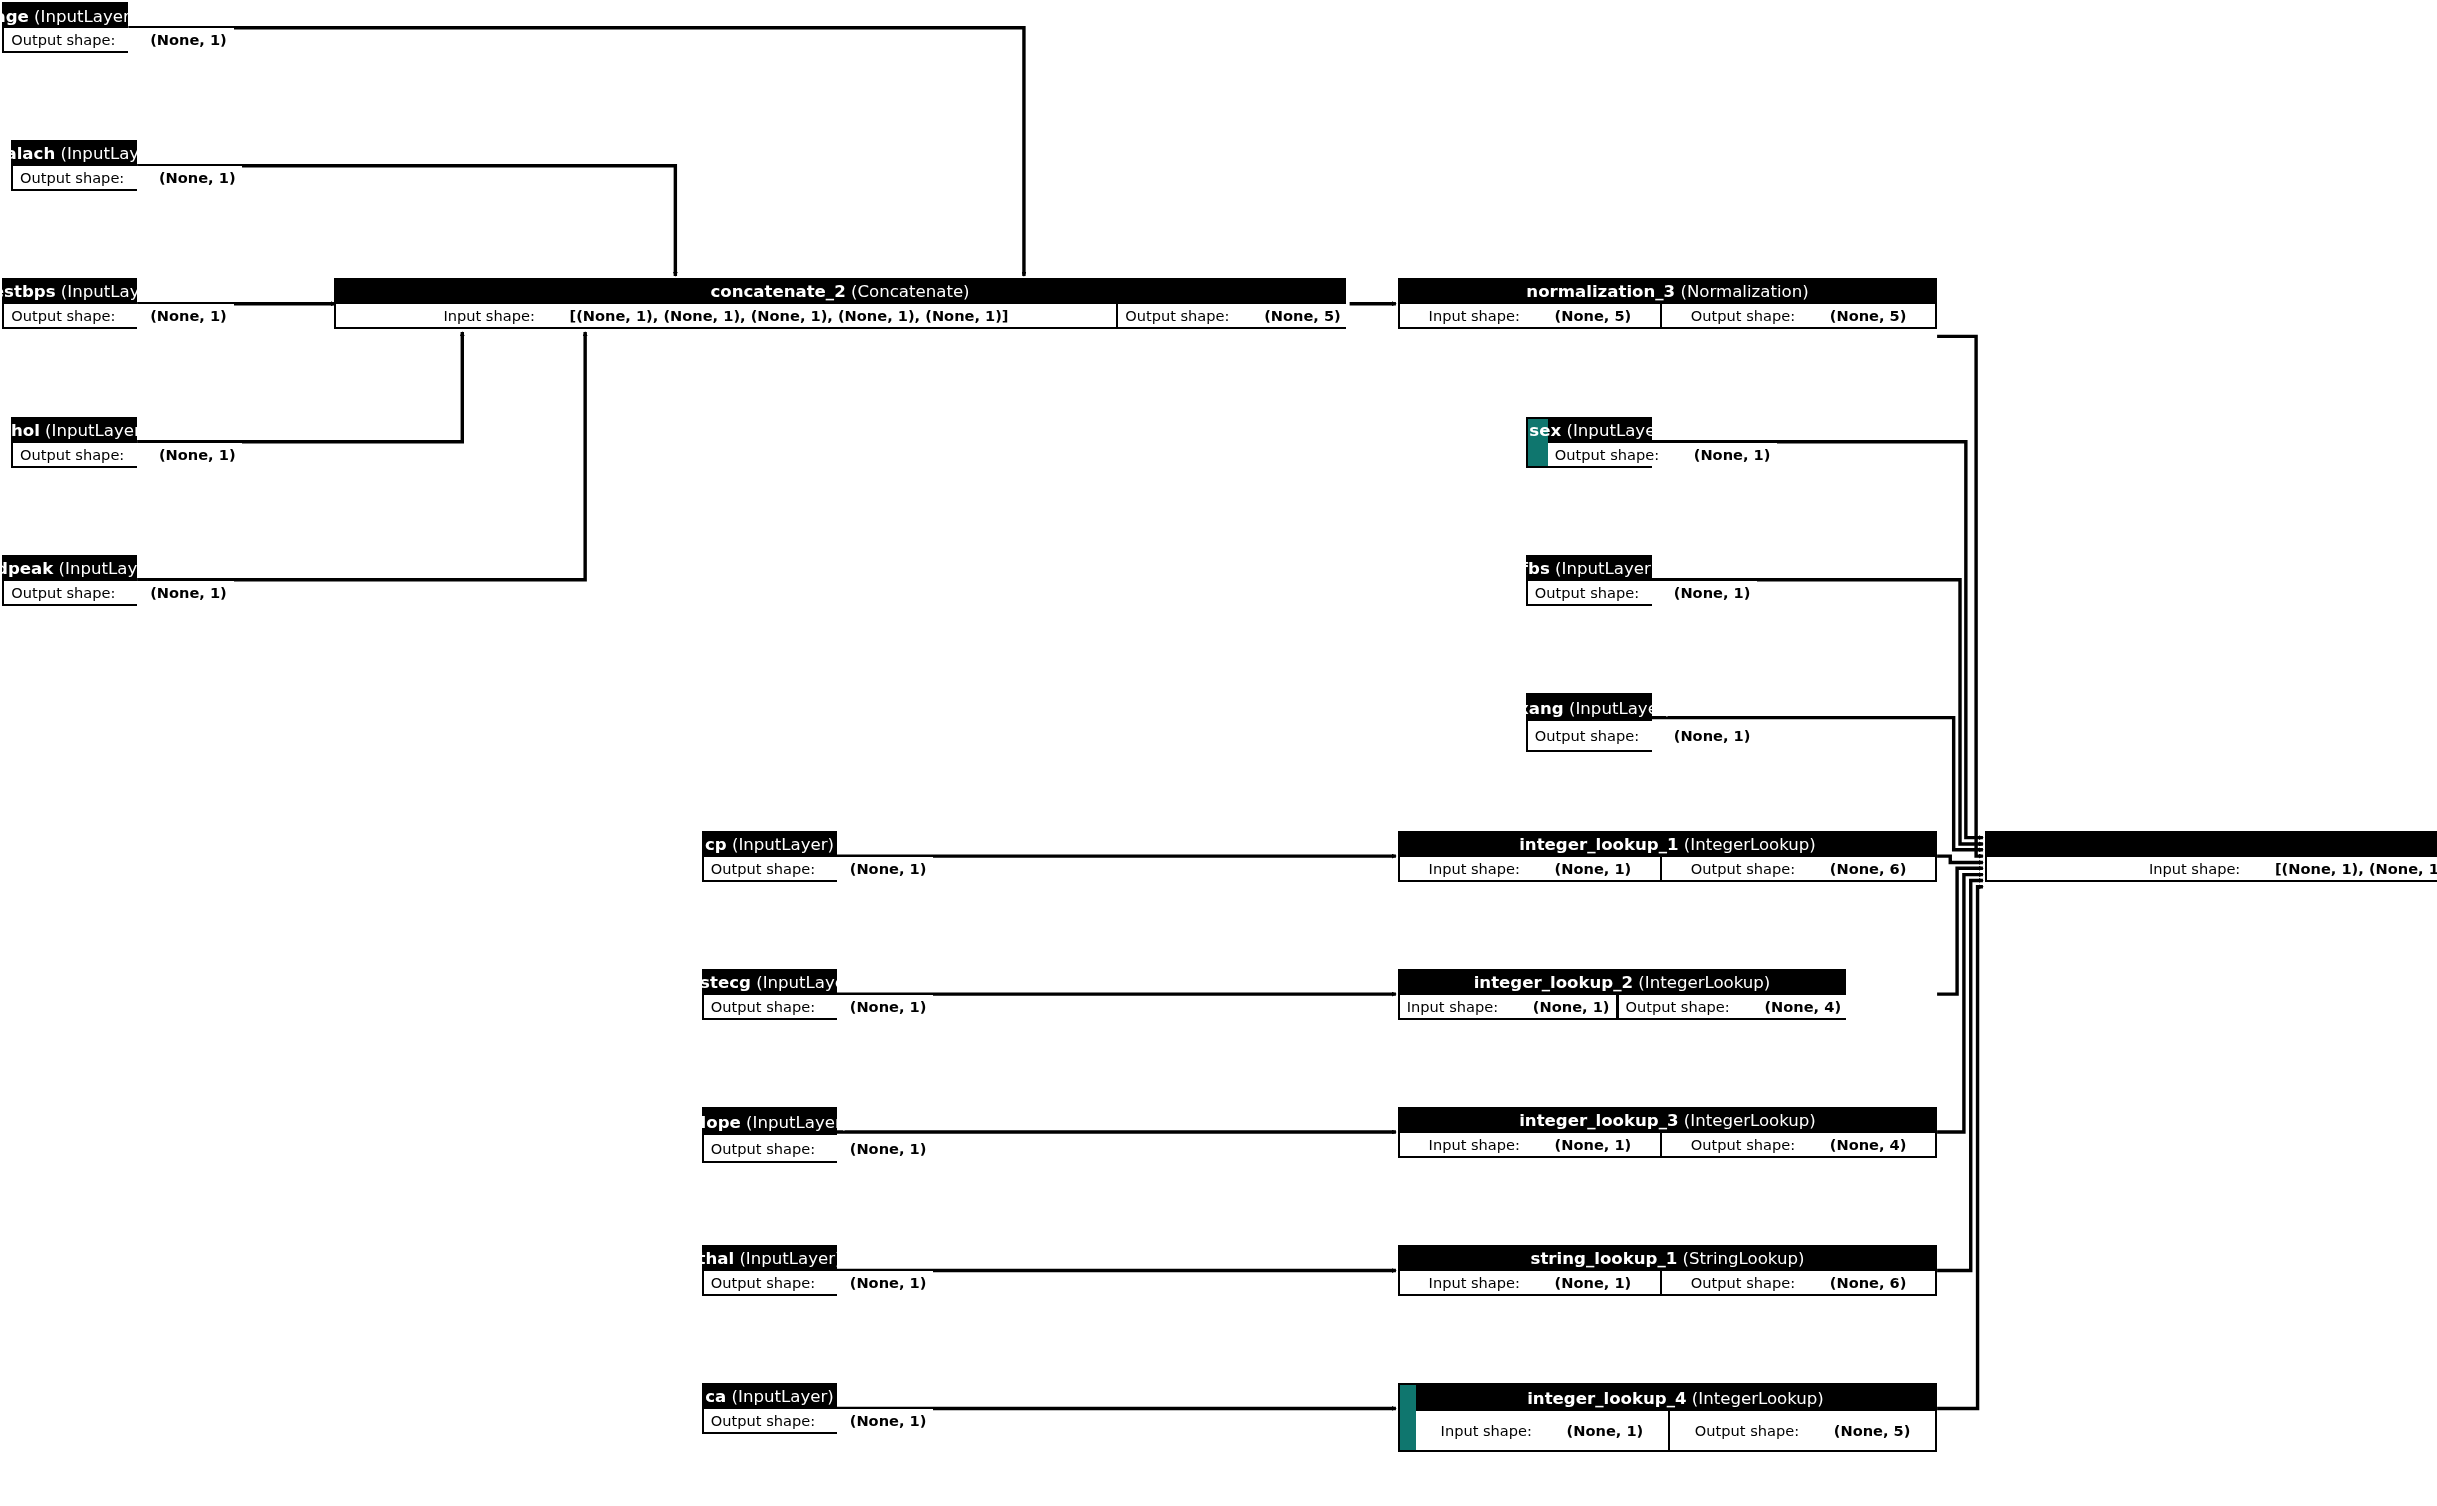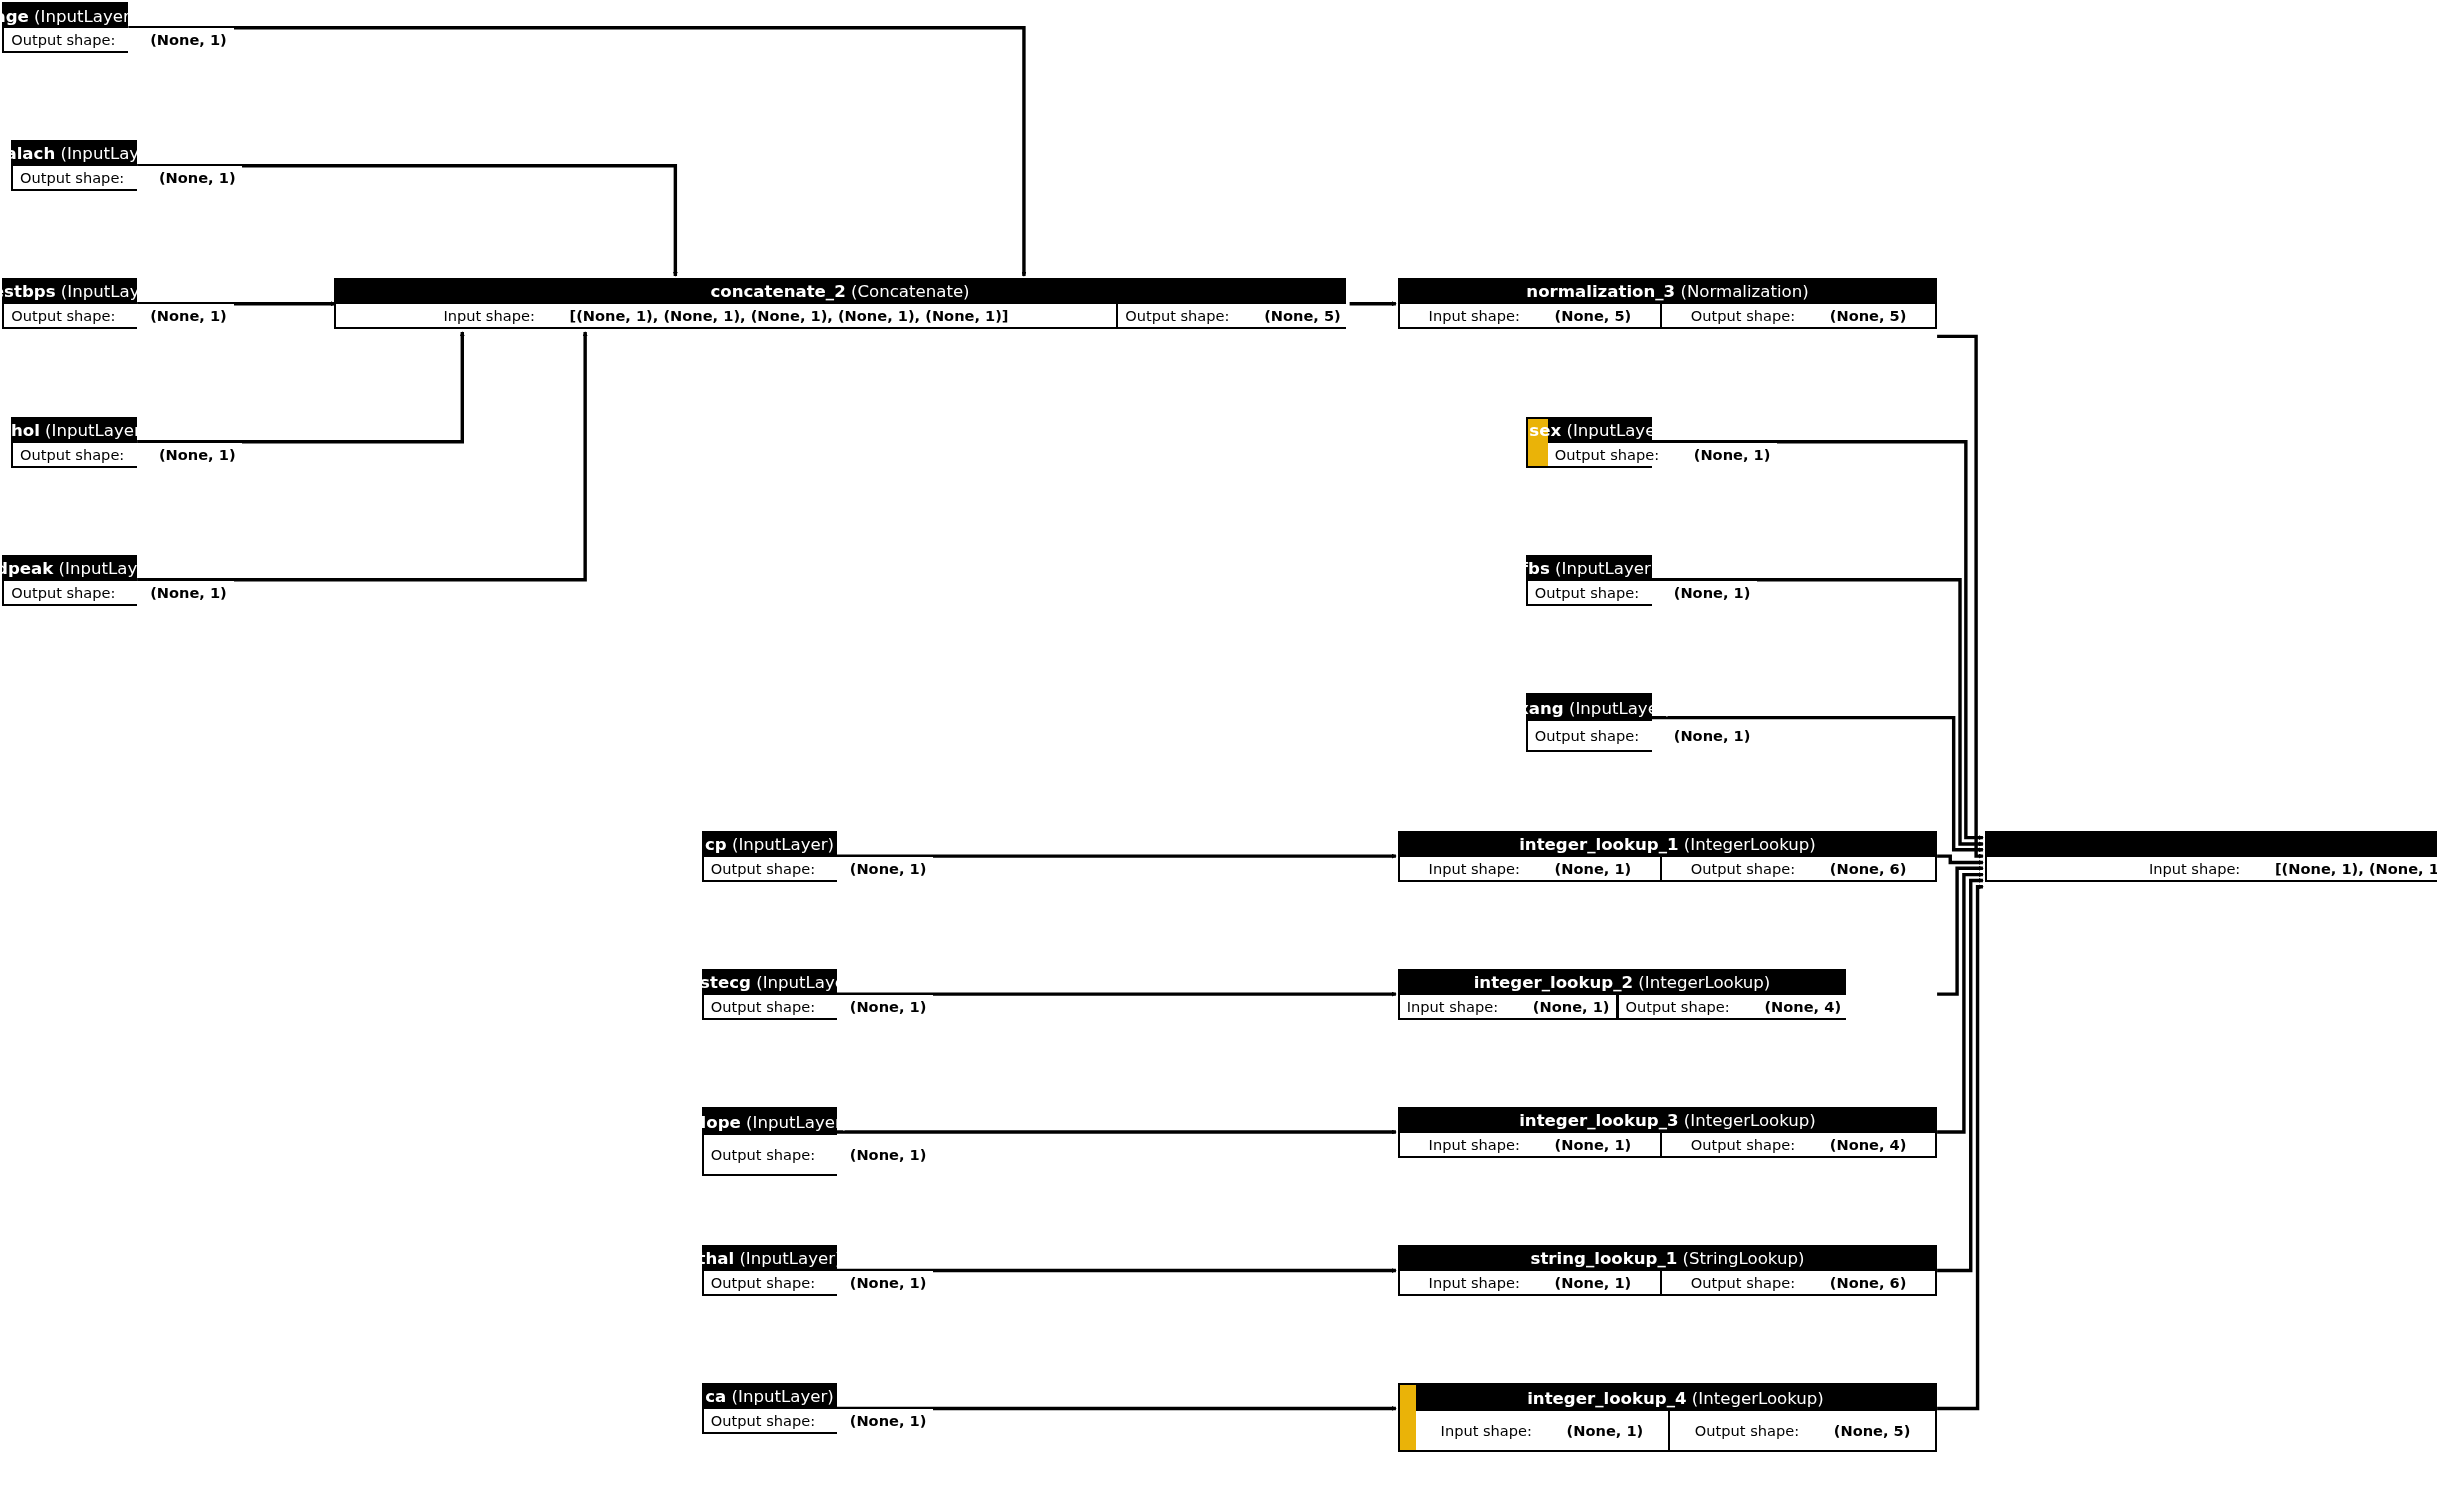--- a/index.html
+++ b/index.html
@@ -22,21 +22,21 @@
     left: 0;
     top: 0;
     width: 3471px;
     height: 1506px;
     pointer-events: none;
   }
   .node {
     position: absolute;
     box-sizing: border-box;
     border: 2.4px solid #000000;
-    background: #eab308;
+    background: #0f766e;
     display: flex;
     flex-direction: column;
     z-index: 5;
   }
   .node-title {
     color: #ffffff;
     background: #000000;
     text-align: center;
     white-space: nowrap;
     display: flex;
@@ -267,21 +267,21 @@
     <div class="node-title">
       <span class="nm">restecg</span>&nbsp;<span class="cls">(InputLayer)</span>
     </div>
     <div class="node-body">
       <div class="cell">
         <span class="lbl">Output shape:</span>&nbsp;<span class="val">(None, 1)</span>
       </div>
     </div>
   </div>
 
-  <div class="node inputlayer" style="left:702px;top:1107px;width:135px;height:69px;">
+  <div class="node inputlayer" style="left:702px;top:1107px;width:135px;height:56px;">
     <div class="node-title">
       <span class="nm">slope</span>&nbsp;<span class="cls">(InputLayer)</span>
     </div>
     <div class="node-body">
       <div class="cell">
         <span class="lbl">Output shape:</span>&nbsp;<span class="val">(None, 1)</span>
       </div>
     </div>
   </div>
 

